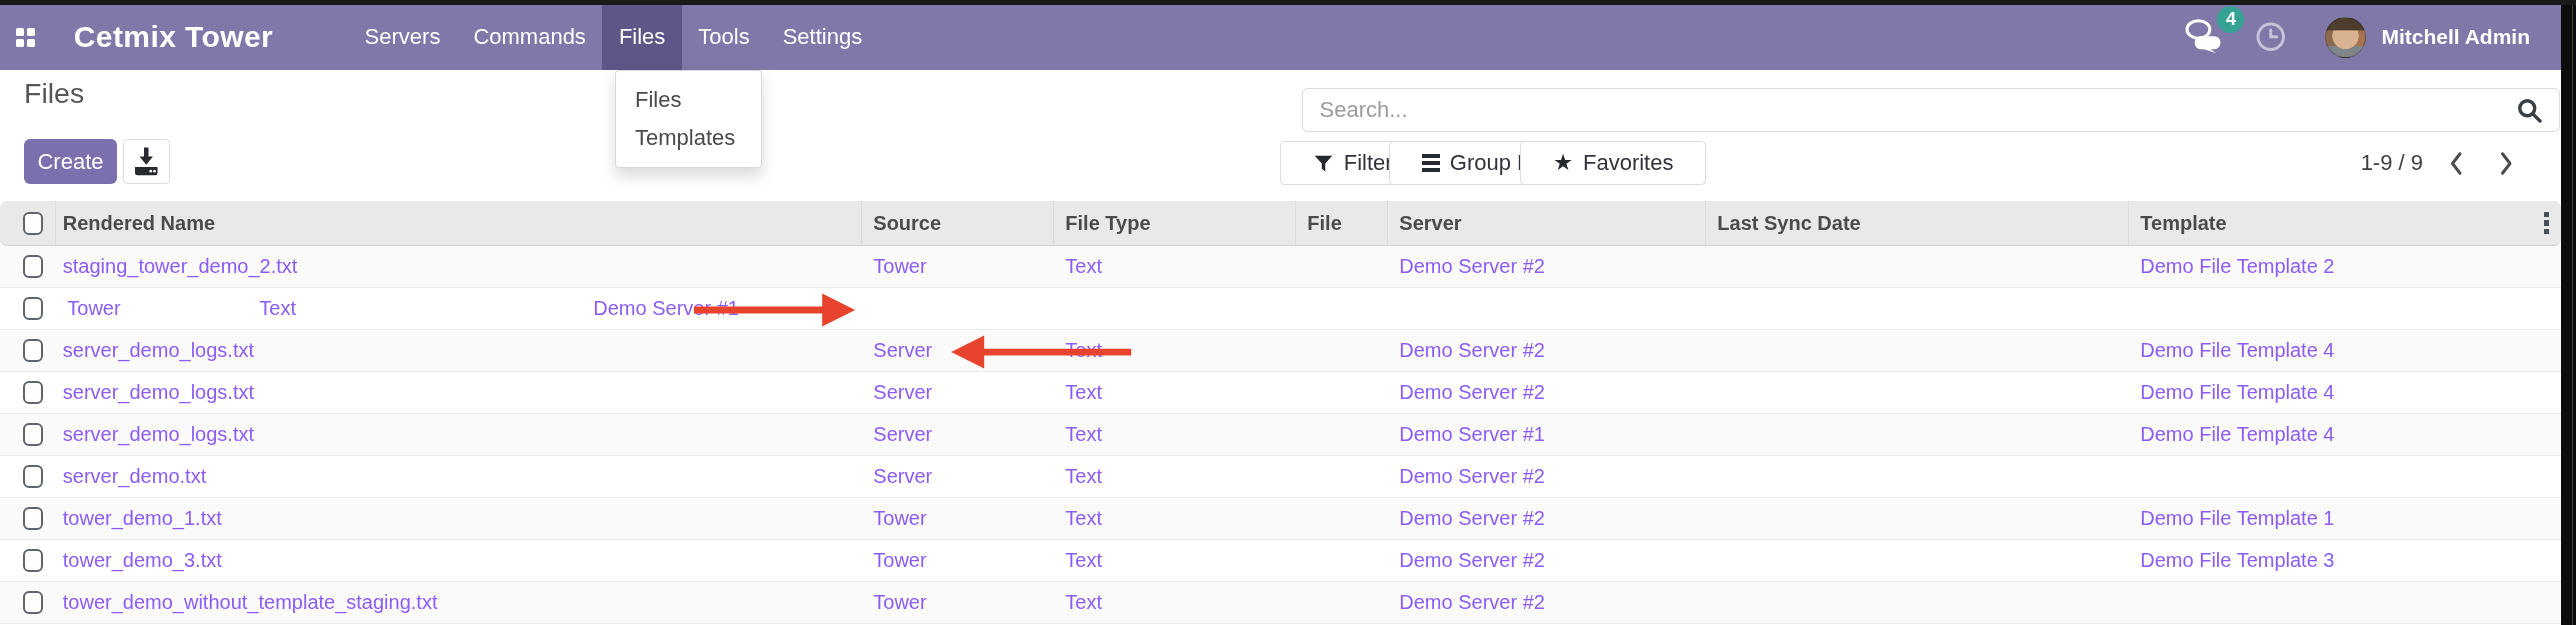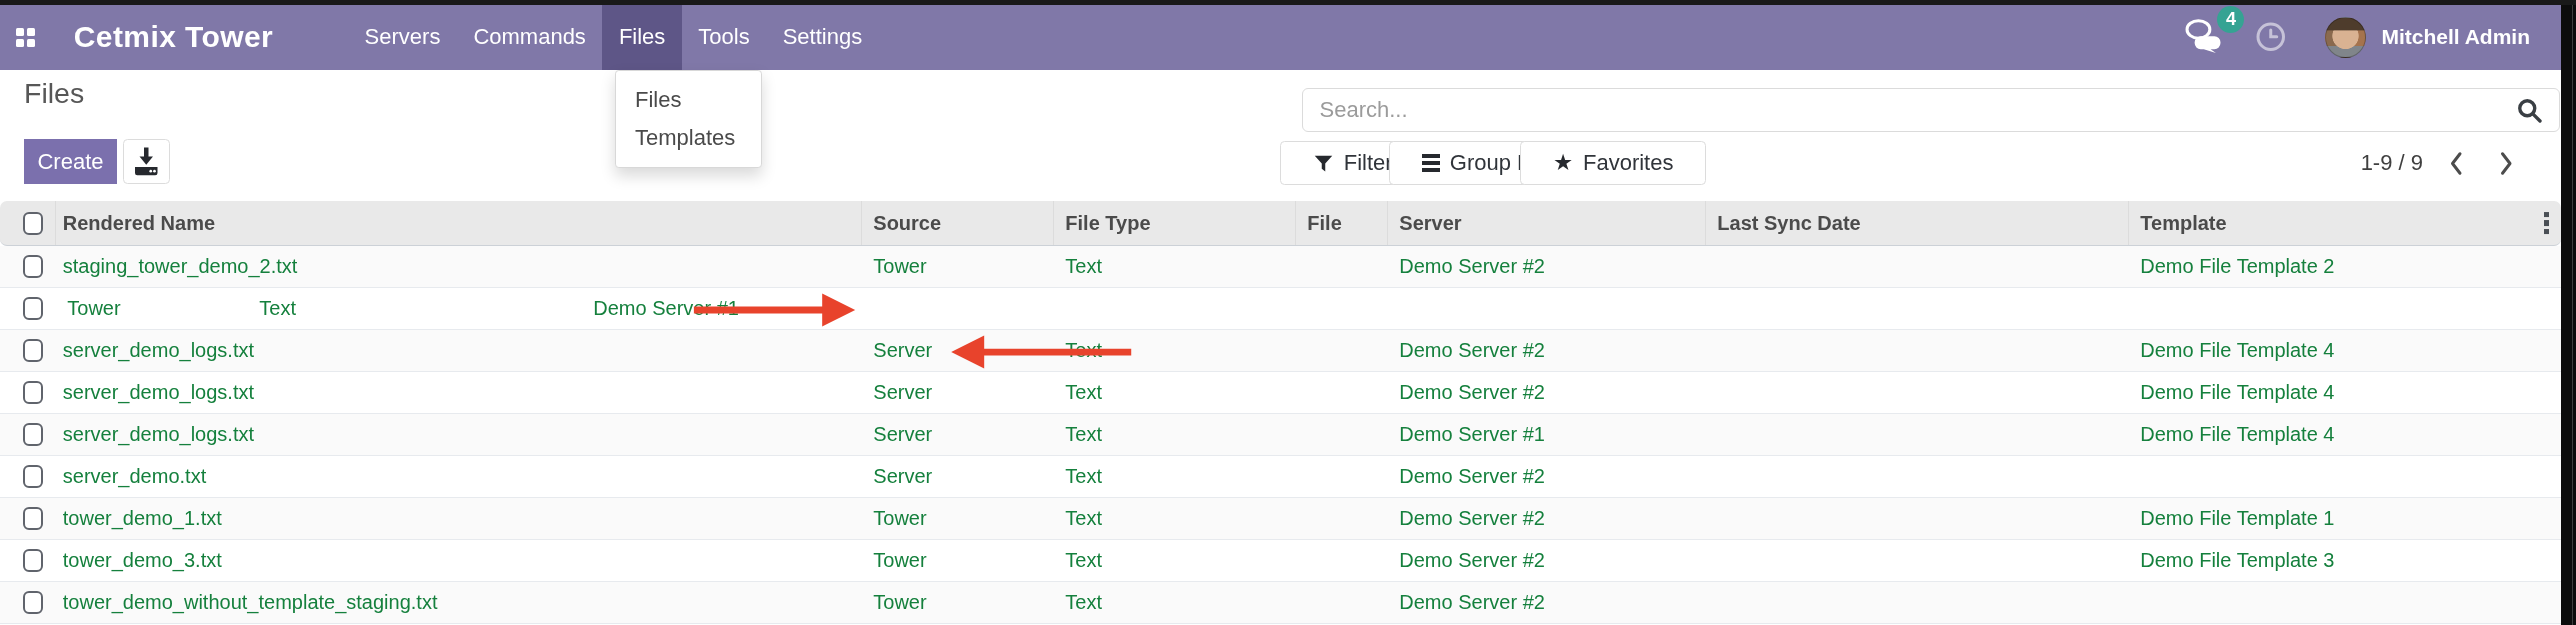--- a/index.html
+++ b/index.html
@@ -41,21 +41,21 @@
   .user-name{margin-left:15px;font-size:21px;font-weight:700;white-space:nowrap;cursor:pointer;}
 
   
   .dropdown{position:absolute;left:615px;top:70px;width:147px;background:#fff;border:0.8px solid #d8d8d8;
             border-radius:3.8px;box-shadow:0 7.5px 15px rgba(0,0,0,.15);z-index:60;padding:9.8px 0;}
   .dropdown-item{height:38px;display:flex;align-items:center;padding-left:19px;font-size:22px;color:#4a4a4a;cursor:pointer;}
 
   
   .page-title{position:absolute;left:24px;top:77px;font-size:28.5px;color:#575757;}
   .btn-create{position:absolute;left:24px;top:139px;width:93px;height:45px;background:var(--primary-button);
-              color:#fff;font-size:22px;border:none;border-radius:0;cursor:pointer;font-family:inherit;}
+              color:#fff;font-size:22px;border:none;border-radius:6px;cursor:pointer;font-family:inherit;}
   .btn-import{position:absolute;left:123px;top:139px;width:47px;height:45px;background:#fff;border:1.5px solid #dcdcdc;
               border-radius:4.5px;display:flex;align-items:center;justify-content:center;cursor:pointer;}
   .searchbox{position:absolute;left:1280px;top:88px;width:1258px;height:44px;border:1.5px solid #dbdbdb;
              border-radius:6px;background:#fff;display:flex;align-items:center;margin-left:22px;}
   .searchbox input{flex:1;border:none;outline:none;font-size:22px;padding-left:16.5px;color:#444;
                    font-family:inherit;background:transparent;}
   .searchbox input::placeholder{color:#9b9b9b;}
   .search-icon{margin-right:16.5px;display:flex;cursor:pointer;}
   .cp-btn{position:absolute;top:141px;height:44px;padding:0 32px;display:inline-flex;align-items:center;gap:9.8px;
           background:#fff;border:1.5px solid #dcdcdc;border-radius:4.5px;font-size:22px;color:#30343a;
@@ -74,21 +74,21 @@
   .cell{display:flex;align-items:center;padding-left:11.3px;overflow:hidden;white-space:nowrap;}
   .thead .cell{border-right:1.5px solid #dcdcdc;cursor:pointer;}
   .c-check{width:56px;padding-left:0;justify-content:flex-start;}
   .c-name{width:806px;padding-left:6.8px;}
   .c-source{width:192px;} .c-type{width:242px;} .c-file{width:92px;}
   .c-server{width:318px;} .c-sync{width:423px;}
   .c-template{flex:1;border-right:none !important;}
   .cb{width:20px;height:23px;border:2.3px solid #60646c;border-radius:6px;background:#fff;margin-left:22.5px;cursor:pointer;flex:none;}
   .kebab{position:absolute;right:12px;top:50%;transform:translateY(-50%);display:flex;flex-direction:column;gap:3px;cursor:pointer;}
   .kebab span{width:5.3px;height:5.3px;background:#4a4f55;}
-  .trow{display:flex;height:42px;border-bottom:1.5px solid #e7eaee;font-size:20px;color:#15803d;background:#fff;cursor:pointer;}
+  .trow{display:flex;height:42px;border-bottom:1.5px solid #e7eaee;font-size:20px;color:#8b5cf6;background:#fff;cursor:pointer;}
   .trow.stripe{background:var(--row-stripe);}
 
   
   .annotations{position:absolute;top:0;left:0;z-index:50;pointer-events:none;}
 </style>
 </head>
 <body>
 
 <div class="screen">
 

